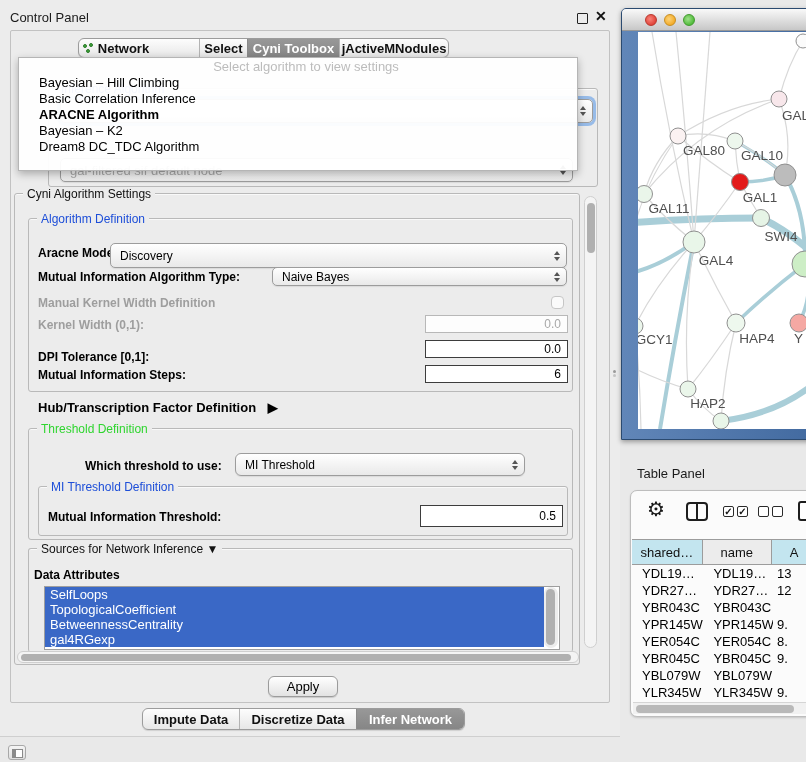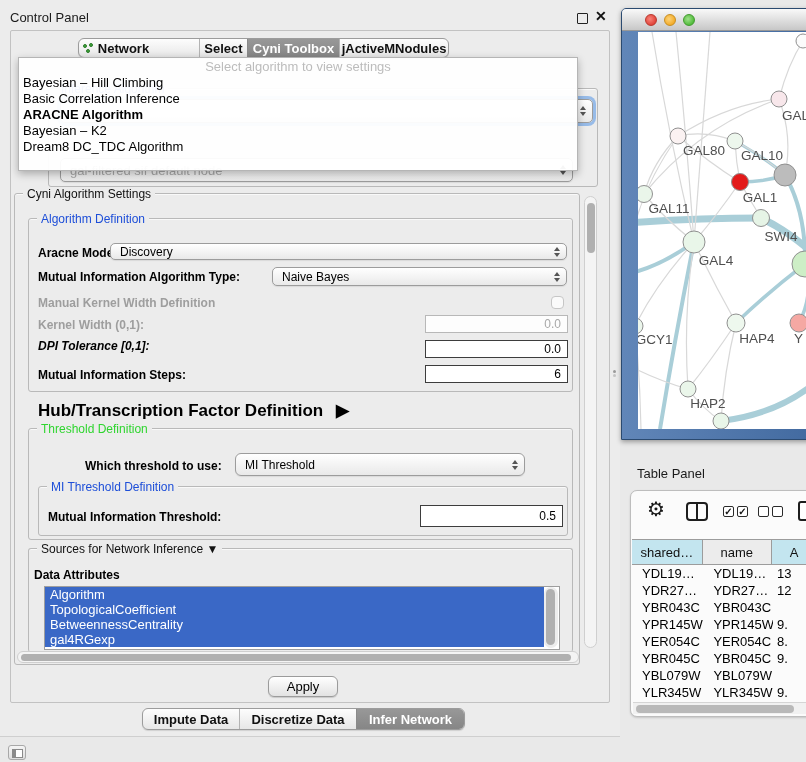--- a/index.html
+++ b/index.html
@@ -46,21 +46,21 @@
   .field.dis { border-color:#b8b8b8; color:#a8a8a8; background:#fdfdfd; }
 
   .checkbox { position:absolute; width:13px; height:13px; border:1px solid #c6c6c6; border-radius:4px; background:#fafafa; }
 
   
   .sb-track-v { position:absolute; background:#f4f4f4; border:1px solid #cfcfcf; border-radius:7px; }
   .sb-thumb { position:absolute; background:#b0b0b0; border-radius:6px; }
   .sb-track-h { position:absolute; background:#f4f4f4; border:1px solid #cfcfcf; border-radius:7px; }
 
   
-  .popup { position:absolute; left:18px; top:57px; width:560px; height:114px; background:rgba(255,255,255,.95); border:1px solid #b5b5b5; box-shadow:0 3px 8px rgba(0,0,0,.28); z-index:30; }
+  .popup { position:absolute; left:18px; top:57px; width:560px; height:114px; background:rgba(255,255,255,.95); border:1px solid #b5b5b5; box-shadow:0 3px 8px rgba(0,0,0,.28); z-index:30;padding-left:16px; }
   .dd-ph { height:17px; font-size:13px; color:#bcbcbc; text-align:center; line-height:17px; }
   .dd-item { height:16px; line-height:16px; font-size:13px; color:#000; padding-left:4px; white-space:nowrap; }
   .dd-item.dd-selected { font-weight:bold; }
 
   
   .attr-list { position:absolute; left:44px; top:586px; width:516px; height:64px; background:#fff; border:1px solid #9e9e9e; overflow:hidden; }
   .attr-item { height:15px; line-height:15px; font-size:13px; color:#fff; background:#3a68c6; padding-left:5px; width:499px; white-space:nowrap; }
 
   .btn { position:absolute; border:1px solid #9b9b9b; border-radius:6px; background:linear-gradient(#ffffff,#e2e2e2); font-size:13px; color:#000; display:flex; align-items:center; justify-content:center; box-shadow:0 1px 1px rgba(0,0,0,.15); }
 
@@ -160,45 +160,45 @@
     </div>
 
     <div class="gbox" style="left:14px; top:193px; width:566px; height:472px;">
       <span class="gtitle">Cyni Algorithm Settings</span>
     </div>
 
     <div class="gbox" style="left:28px; top:218px; width:545px; height:174px;">
       <span class="gtitle blue">Algorithm Definition</span>
     </div>
     <div class="flabel" style="left:38px; top:246px;">Aracne Mode:</div>
-    <div class="combo" style="left:110px; top:243px; width:457px; height:17px;">
+    <div class="combo" style="left:110px; top:243px; width:457px; height:25px;">
       <span>Discovery</span>
       <span class="arr">
           <i class="tri-up"></i>
           <i class="tri-dn"></i>
         </span>
     </div>
     <div class="flabel" style="left:38px; top:270px;">Mutual Information Algorithm Type:</div>
     <div class="combo" style="left:272px; top:267px; width:295px; height:19px;">
       <span>Naive Bayes</span>
       <span class="arr">
           <i class="tri-up"></i>
           <i class="tri-dn"></i>
         </span>
     </div>
     <div class="flabel dis" style="left:38px; top:296px;">Manual Kernel Width Definition</div>
     <div class="checkbox" style="left:551px; top:296px;"></div>
     <div class="flabel dis" style="left:38px; top:318px;">Kernel Width (0,1):</div>
     <div class="field dis" style="left:425px; top:315px; width:143px; height:18px;">0.0</div>
-    <div class="flabel" style="left:38px; top:339px;font-style:italic;">DPI Tolerance [0,1]:</div>
+    <div class="flabel" style="left:38px; top:350px;">DPI Tolerance [0,1]:</div>
     <div class="field" style="left:425px; top:340px; width:143px; height:18px;">0.0</div>
     <div class="flabel" style="left:38px; top:368px;">Mutual Information Steps:</div>
     <div class="field" style="left:425px; top:365px; width:143px; height:18px;">6</div>
 
-    <div class="flabel" style="left:38px; top:400px; font-size:17px;">
+    <div class="flabel" style="left:38px; top:400px; font-size:13px;">
       <span>Hub/Transcription Factor Definition</span>
       <span style="margin-left:8px;">▶</span>
     </div>
 
     <div class="gbox" style="left:28px; top:428px; width:545px; height:112px;">
       <span class="gtitle green">Threshold Definition</span>
     </div>
     <div class="flabel" style="left:85px; top:459px;">Which threshold to use:</div>
     <div class="combo" style="left:235px; top:453px; width:290px; height:23px; border-radius:6px;">
       <span>MI Threshold</span>
@@ -214,21 +214,21 @@
     <div class="field" style="left:420px; top:505px; width:143px; height:22px;">0.5</div>
 
     <div class="gbox" style="left:28px; top:548px; width:545px; height:104px; border-bottom:none;">
       <span class="gtitle">
         <span>Sources for Network Inference</span>
         <span>▼</span>
       </span>
     </div>
     <div class="flabel" style="left:34px; top:568px;">Data Attributes</div>
     <div class="attr-list" id="attr-list">
-        <div class="attr-item">Algorithm</div>
+        <div class="attr-item">SelfLoops</div>
         <div class="attr-item">TopologicalCoefficient</div>
         <div class="attr-item">BetweennessCentrality</div>
         <div class="attr-item">gal4RGexp</div>
       </div>
     <div class="sb-track-v" style="left:544px; top:587px; width:14px; height:61px; border:none; background:#ededed;">
       <div class="sb-thumb" style="left:2px; top:2px; width:9px; height:56px;"></div>
     </div>
 
     <div class="sb-track-v" style="left:584px; top:196px; width:13px; height:452px;">
       <div class="sb-thumb" style="left:2px; top:6px; width:8px; height:50px;"></div>

